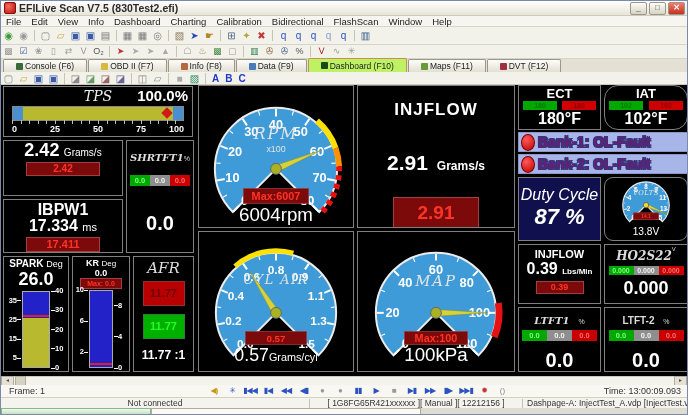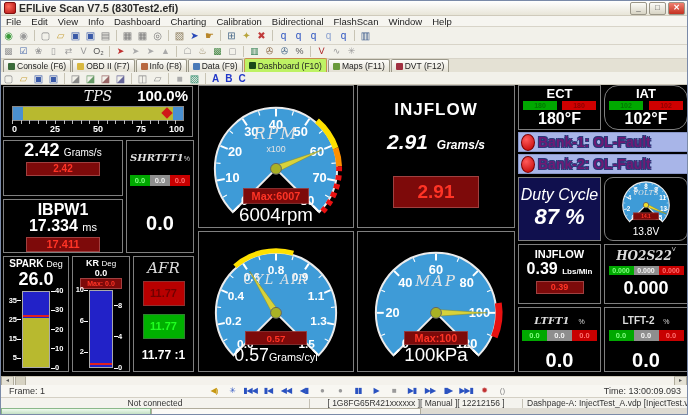--- a/index.html
+++ b/index.html
@@ -12,21 +12,21 @@
   .winbtn.close{background:linear-gradient(#f08070,#c43020);color:#fff;font-weight:bold;}
   #menubar{position:absolute;left:0;top:15px;width:100%;height:11px;background:#f6f5f0;display:flex;align-items:center;font-size:9.5px;color:#222;border-bottom:1px solid #d8d4c8;box-sizing:border-box;}
   .menu-item{padding:0 5px;}
   .toolbar{position:absolute;left:0;width:100%;background:#f2f1ea;display:flex;align-items:center;border-bottom:1px solid #d8d4c8;box-sizing:border-box;}
   #toolbar1{top:26px;height:18px;}
   #toolbar2{top:44px;height:14px;}
   .tbtn{width:15px;height:13px;font-size:10px;line-height:13px;text-align:center;display:inline-block;}
   #toolbar2 .tbtn{font-size:9px;height:11px;line-height:11px;}
   .tsep{border-left:1px solid #c8c4b4;height:11px;margin:0 3px;}
   #tabbar{position:absolute;left:0;top:58px;width:100%;height:13px;background:#e4e1d4;display:flex;align-items:flex-end;box-sizing:border-box;padding-left:2px;}
-  .tab{height:12px;display:flex;align-items:center;padding:0 4px;margin-right:1px;font-size:8.5px;color:#222;background:linear-gradient(#fdfdfa,#e2dfd2);border:1px solid #9a9788;border-bottom:none;border-radius:2px 2px 0 0;white-space:nowrap;}
+  .tab{height:12px;display:flex;align-items:center;padding:0 12px;margin-right:1px;font-size:8.5px;color:#222;background:linear-gradient(#fdfdfa,#e2dfd2);border:1px solid #9a9788;border-bottom:none;border-radius:2px 2px 0 0;white-space:nowrap;}
   .tab.active{background:#bef264;border-color:#c89050;height:13px;font-weight:normal;justify-content:flex-end;}
   .tabicon{width:7px;height:7px;margin-right:2px;border-radius:1px;display:inline-block;}
   #subtoolbar{position:absolute;left:0;top:71px;width:100%;height:13px;background:#f2f1ea;display:flex;align-items:center;border-bottom:1px solid #cfcabb;box-sizing:border-box;}
   .abc{font-size:10px;font-weight:bold;color:#2238c8;padding:0 3px;}
   
   #dash{position:absolute;left:0;top:84px;width:688px;height:291px;background:#000;}
   .panel{position:absolute;background:#000;border:1px solid #7f7f7f;box-sizing:border-box;color:#fff;overflow:hidden;}
   .script{font-family:"DejaVu Serif",serif;font-style:italic;}
   .boxred{background:#7D0A0A;border:1px solid #a04040;color:#ff3426;font-weight:bold;text-align:center;}
   .bgreen{background:#00A800;color:#80ff80;}
@@ -383,21 +383,21 @@
           <polygon points="80.95514773925706,80.12460621757351 51.208660251050155,39.78360372489926 75.04485226074294,83.87539378242649" fill="#D8D23A" stroke="#8a8a22" stroke-width="0.5"></polygon>
           <circle cx="78" cy="82" r="5.5" fill="#A9B125" stroke="#666" stroke-width="1"></circle>
           <rect x="47" y="101" width="62" height="13" fill="#7D0A0A" stroke="#9a3a3a" stroke-width="0.8"></rect>
           <text x="78" y="111.14" fill="#FF3426" font-size="10" text-anchor="middle" font-weight="bold" font-family="Liberation Sans, sans-serif">0.57</text>
           <text x="78" y="131" fill="#fff" font-size="18" text-anchor="middle" font-family="Liberation Sans, sans-serif"><tspan>0.57</tspan><tspan font-size="11">Grams/cyl</tspan></text>
         </svg>
       </div>
 
     <div class="panel" id="injg" style="left:356px;top:0px;width:158px;height:143px;">
       <div class="vp-title" style="font-size:17px;margin-top:14px;letter-spacing:1px;">INJFLOW</div>
-      <div class="vp-row" style="margin-top:10px;font-style:italic;"><span style="font-size:21px;font-weight:bold;">2.91</span>&nbsp;&nbsp;<span class="vp-units" style="font-size:12px;font-weight:bold;">Grams/s</span></div>
+      <div class="vp-row" style="margin-top:31px;"><span style="font-size:21px;font-weight:bold;">2.91</span>&nbsp;&nbsp;<span class="vp-units" style="font-size:12px;font-weight:bold;">Grams/s</span></div>
       <div class="boxred" style="width:84px;height:30px;font-size:19px;line-height:30px;margin:22px auto 0;">2.91</div>
     </div>
 
     <div class="panel gpanel" style="left:356px;top:146px;width:158px;height:141px;">
         <svg id="g-map" viewBox="0 0 158 141">
           <path d="M35.8664863476206,125.13351365237939 A61,61 0 1 1 122.1335136523794,125.13351365237939 L79,82 Z" fill="#3E9BD7" stroke="#ECECEC" stroke-width="2"></path>
           <path d="M142.21205379808882,71.98819423742522 A64,64 0 0 1 138.12829008072237,106.49173967136574" fill="none" stroke="#e81111" stroke-width="7"></path>
           <line x1="36.57359312880715" y1="124.42640687119285" x2="41.52334059711298" y2="119.47665940288701" stroke="#fff" stroke-width="2"></line>
           <text x="47.887301627791906" y="117.66269837220808" fill="#fff" font-size="13" text-anchor="middle" font-weight="bold" font-family="Liberation Sans, sans-serif">0</text>
           <line x1="23.567228049322793" y1="104.96100594190538" x2="27.262746179367944" y2="103.43027221244503" stroke="#fff" stroke-width="1.1"></line>

